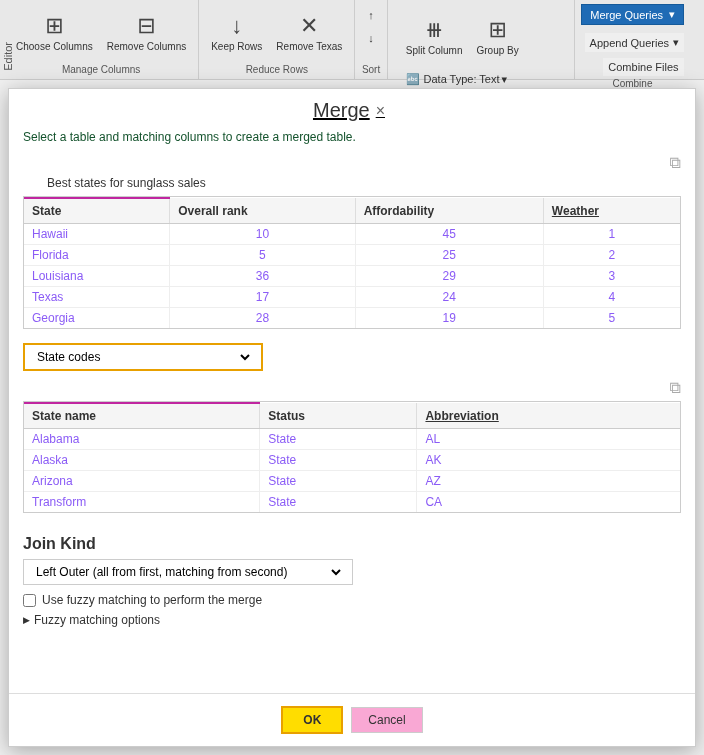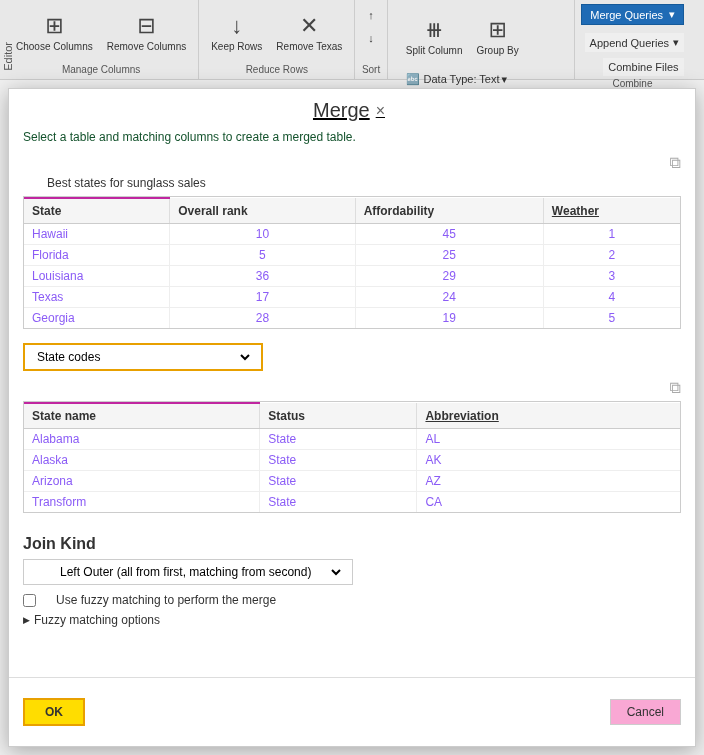--- a/index.html
+++ b/index.html
@@ -247,48 +247,47 @@
       cursor: pointer;
       margin-bottom: 8px;
     }
     .join-dropdown select {
       border: none;
       background: transparent;
       font-size: 12px;
       width: 100%;
       outline: none;
       cursor: pointer;
-      margin-left: 24px;
     }
     .checkbox-row {
       display: flex;
       align-items: center;
-      gap: 20px;
+      gap: 6px;
       margin-bottom: 6px;
       font-size: 12px;
       color: #333;
     }
     .fuzzy-link {
       display: flex;
       align-items: center;
       gap: 4px;
       font-size: 12px;
       color: #333;
       cursor: pointer;
       margin-bottom: 4px;
     }
     .triangle { font-size: 9px; }
 
     
     .modal-footer {
       display: flex;
-      justify-content: space-between;
+      justify-content: center;
       align-items: center;
       gap: 8px;
-      padding: 20px 14px;
+      padding: 12px 14px;
       border-top: 1px solid #ddd;
     }
     .btn-ok {
       background: #ffdd00;
       border: 2px solid #e8a000;
       padding: 5px 20px;
       font-size: 12px;
       cursor: pointer;
       font-weight: 600;
       color: #333;

